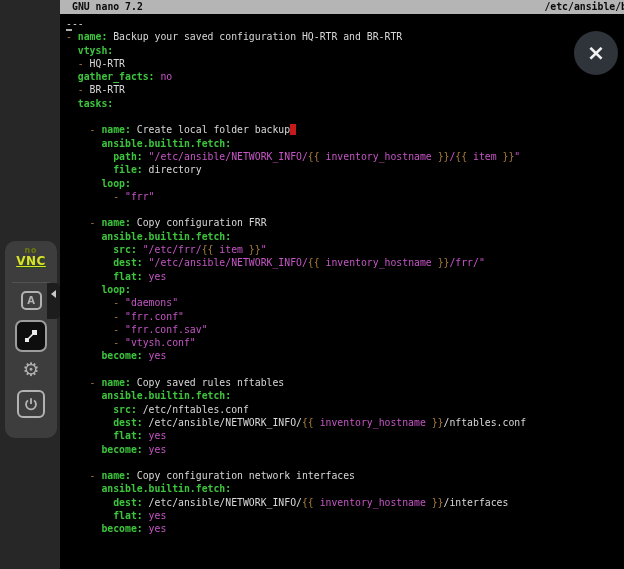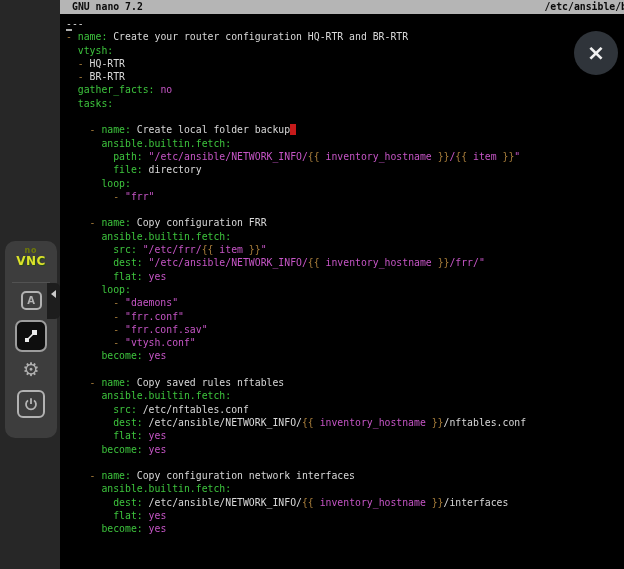--- a/index.html
+++ b/index.html
@@ -11,37 +11,37 @@
 
   
   .terminal { position:absolute; left:60px; top:0; width:564px; height:569px; background:#000; }
   .nano-titlebar { position:absolute; left:0; top:0; width:100%; height:14px; background:#b5b5b5; color:#0a0a0a;
     font:bold 9.8px "DejaVu Sans Mono", monospace; line-height:14px; white-space:nowrap; overflow:hidden; }
   .nano-app { position:absolute; left:12px; top:0; }
   .nano-file { position:absolute; right:-3px; top:0; }
   .editor { position:absolute; left:0; top:14px; width:100%; height:555px; padding:3px 0 0 6px; overflow:hidden; }
   .line { white-space:pre; font:9.8px "DejaVu Sans Mono", monospace; line-height:13.3px; height:13.3px; color:#d8d8d8; }
   .r-t    { color:#d8d8d8; }
-  .r-key  { color:#3dc43d; }
+  .r-key  { color:#3dc43d;font-weight:bold; }
   .r-str  { color:#c655c6; }
   .r-dash, .r-brace { color:#a67c3a; }
   .r-mark { color:#d8d8d8; border-bottom:2px solid #aeaeae; }
   .r-cur  { background:#c61a1a; color:#c61a1a; }
 
   
   .close-btn { position:absolute; left:574px; top:31px; width:44px; height:44px; border-radius:50%;
     background:#2f343a; display:flex; align-items:center; justify-content:center; cursor:pointer; }
   .close-x { color:#f2f2f2; font:bold 22px "DejaVu Sans", sans-serif; line-height:1; }
 
   
   .vnc-panel { position:absolute; left:5px; top:241px; width:52px; height:197px; background:#3d3d3d; border-radius:10px; }
   .vnc-logo { position:absolute; left:0; top:6px; width:100%; text-align:center; font-family:"DejaVu Sans", sans-serif; }
   .logo-no  { display:block; font:bold 8px "DejaVu Sans", sans-serif; color:#6f7a08; letter-spacing:1px; line-height:8px; }
   .logo-vnc { display:block; font:bold 12px "DejaVu Sans", sans-serif; color:#dce22b; letter-spacing:0.5px; line-height:12px;
-    text-shadow:1px 1px 0 #274d17; }
+    text-shadow:1px 1px 0 #274d17;text-decoration:underline; }
   .vnc-sep { position:absolute; left:7px; top:41px; width:38px; height:1px; background:#525252; }
   .vnc-btn { position:absolute; left:50%; transform:translateX(-50%); display:flex; align-items:center; justify-content:center; cursor:pointer; }
   .btn-keys { top:46px; width:28px; height:26px; }
   .keys-box { width:21px; height:19px; border:2px solid #b2b2b2; border-radius:5px; display:flex; align-items:center; justify-content:center;
     color:#b2b2b2; font:bold 10px "DejaVu Sans", sans-serif; }
   .btn-drag { top:79px; width:32px; height:32px; background:#0e0e0e; border:2px solid #9d9d9d; border-radius:7px; }
   .btn-gear { top:116px; width:28px; height:24px; color:#b0b0b0; font:19px "DejaVu Sans", sans-serif; line-height:1; }
   .btn-power { top:149px; width:28px; height:28px; border:2px solid #b2b2b2; border-radius:6px; }
 
   
@@ -56,25 +56,25 @@
 
   <div class="left-strip"></div>
 
   <div class="terminal">
     <div class="nano-titlebar">
       <span class="nano-app">GNU nano 7.2</span>
       <span class="nano-file">/etc/ansible/b</span>
     </div>
     <div class="editor">
         <div class="line"><span class="r-mark">-</span><span class="r-t">--</span></div>
-        <div class="line"><span class="r-dash">- </span><span class="r-key">name:</span><span class="r-t"> Create your router configuration HQ-RTR and BR-RTR</span></div>
+        <div class="line"><span class="r-dash">- </span><span class="r-key">name:</span><span class="r-t"> Backup your saved configuration HQ-RTR and BR-RTR</span></div>
         <div class="line"><span class="r-t">  </span><span class="r-key">vtysh:</span></div>
         <div class="line"><span class="r-t">  </span><span class="r-dash">- </span><span class="r-t">HQ-RTR</span></div>
+        <div class="line"><span class="r-t">  </span><span class="r-key">gather_facts:</span><span class="r-t"> </span><span class="r-str">no</span></div>
         <div class="line"><span class="r-t">  </span><span class="r-dash">- </span><span class="r-t">BR-RTR</span></div>
-        <div class="line"><span class="r-t">  </span><span class="r-key">gather_facts:</span><span class="r-t"> </span><span class="r-str">no</span></div>
         <div class="line"><span class="r-t">  </span><span class="r-key">tasks:</span></div>
         <div class="line">&nbsp;</div>
         <div class="line"><span class="r-t">    </span><span class="r-dash">- </span><span class="r-key">name:</span><span class="r-t"> Create local folder backup</span><span class="r-cur"> </span></div>
         <div class="line"><span class="r-t">      </span><span class="r-key">ansible.builtin.fetch:</span></div>
         <div class="line"><span class="r-t">        </span><span class="r-key">path:</span><span class="r-t"> </span><span class="r-str">"/etc/ansible/NETWORK_INFO/</span><span class="r-brace">{{</span><span class="r-str"> inventory_hostname </span><span class="r-brace">}}</span><span class="r-str">/</span><span class="r-brace">{{</span><span class="r-str"> item </span><span class="r-brace">}}</span><span class="r-str">"</span></div>
         <div class="line"><span class="r-t">        </span><span class="r-key">file:</span><span class="r-t"> directory</span></div>
         <div class="line"><span class="r-t">      </span><span class="r-key">loop:</span></div>
         <div class="line"><span class="r-t">        </span><span class="r-dash">- </span><span class="r-str">"frr"</span></div>
         <div class="line">&nbsp;</div>
         <div class="line"><span class="r-t">    </span><span class="r-dash">- </span><span class="r-key">name:</span><span class="r-t"> Copy configuration FRR</span></div>

